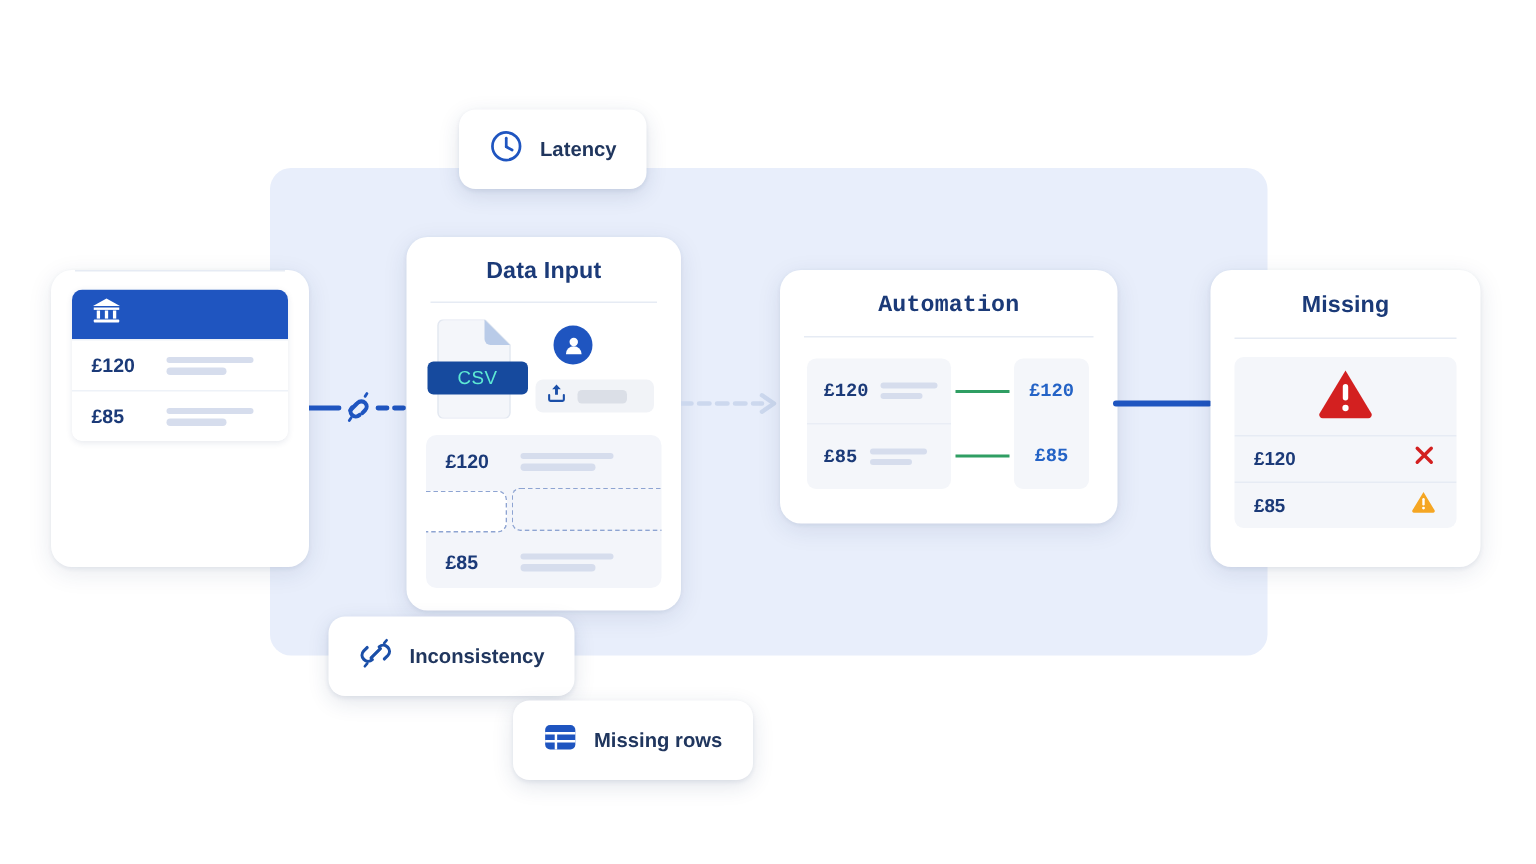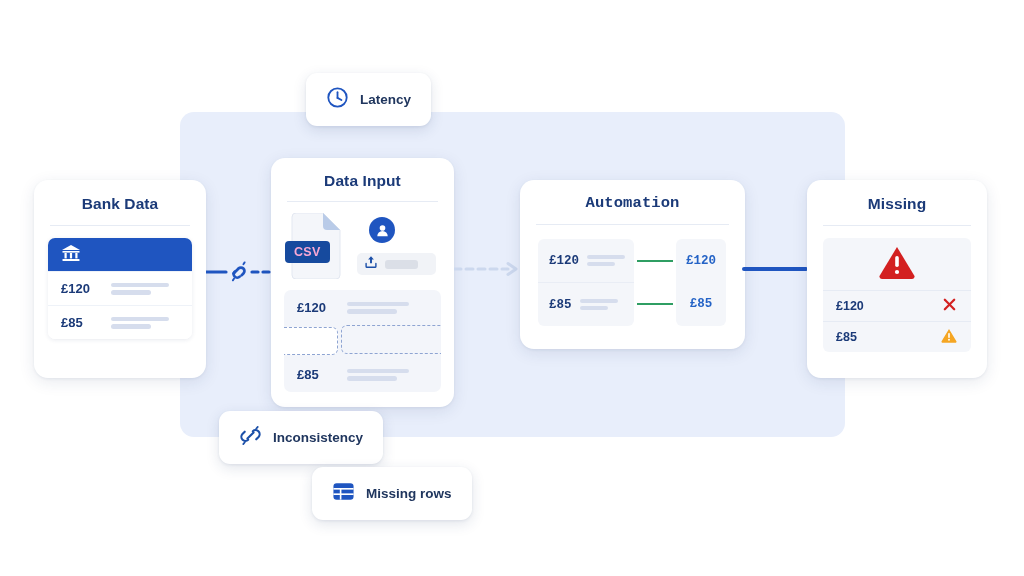--- a/index.html
+++ b/index.html
@@ -109,24 +109,24 @@
   .csv-file {
     position: relative;
     width: 54px;
     height: 66px;
   }
   .csv-badge {
     position: absolute;
     left: -4px;
     top: 28px;
     background: #164a9e;
-    color: #f9a8d4;
+    color: #5eead4;
     font-size: 12.5px;
-    font-weight: bold;
-    padding: 4px 9px;
+    font-weight: normal;
+    padding: 4px 20px;
     border-radius: 4px;
     letter-spacing: .3px;
   }
   .di-right { padding-top: 4px; }
   .avatar {
     width: 26px;
     height: 26px;
     border-radius: 50%;
     background: #1f55c0;
     display: flex;
@@ -291,38 +291,37 @@
     text-align: right;
   }
   .badge-label {
     font-size: 13.5px;
     font-weight: bold;
     color: #20365e;
     white-space: nowrap;
   }
   #badge-latency { left: 306px; top: 73px; }
   #badge-inconsistency { left: 219px; top: 411px; }
-  #badge-missing-rows { left: 312px; top: 467px; }
+  #badge-missing-rows { left: 342px; top: 467px; }
 
   
   .connector { position: absolute; }
   #connector-bank-to-input { left: 206px; top: 255px; width: 66px; height: 34px; }
   #connector-input-to-automation { left: 454px; top: 258px; width: 66px; height: 22px; }
   #connector-automation-to-mismatch {
     left: 742px; top: 267px; width: 66px; height: 4px;
     background: #1f55c0; border-radius: 2px;
   }
 </style>
 </head>
 <body>
 
 <div id="backdrop-panel"></div>
 
 <div class="card" id="card-bank-data">
-  <div class="card-title">Bank Data</div>
   <div class="card-divider"></div>
 
   <div class="bank-table">
     <div class="bank-head">
       <span>
         <svg width="20" height="18" viewBox="0 0 20 18">
           <polygon points="10,1 19,6 1,6" fill="#ffffff"></polygon>
           <rect x="1.5" y="7" width="17" height="1.6" fill="#ffffff"></rect>
           <rect x="3.5" y="9" width="2.2" height="5.4" fill="#ffffff"></rect>
           <rect x="8.9" y="9" width="2.2" height="5.4" fill="#ffffff"></rect>

